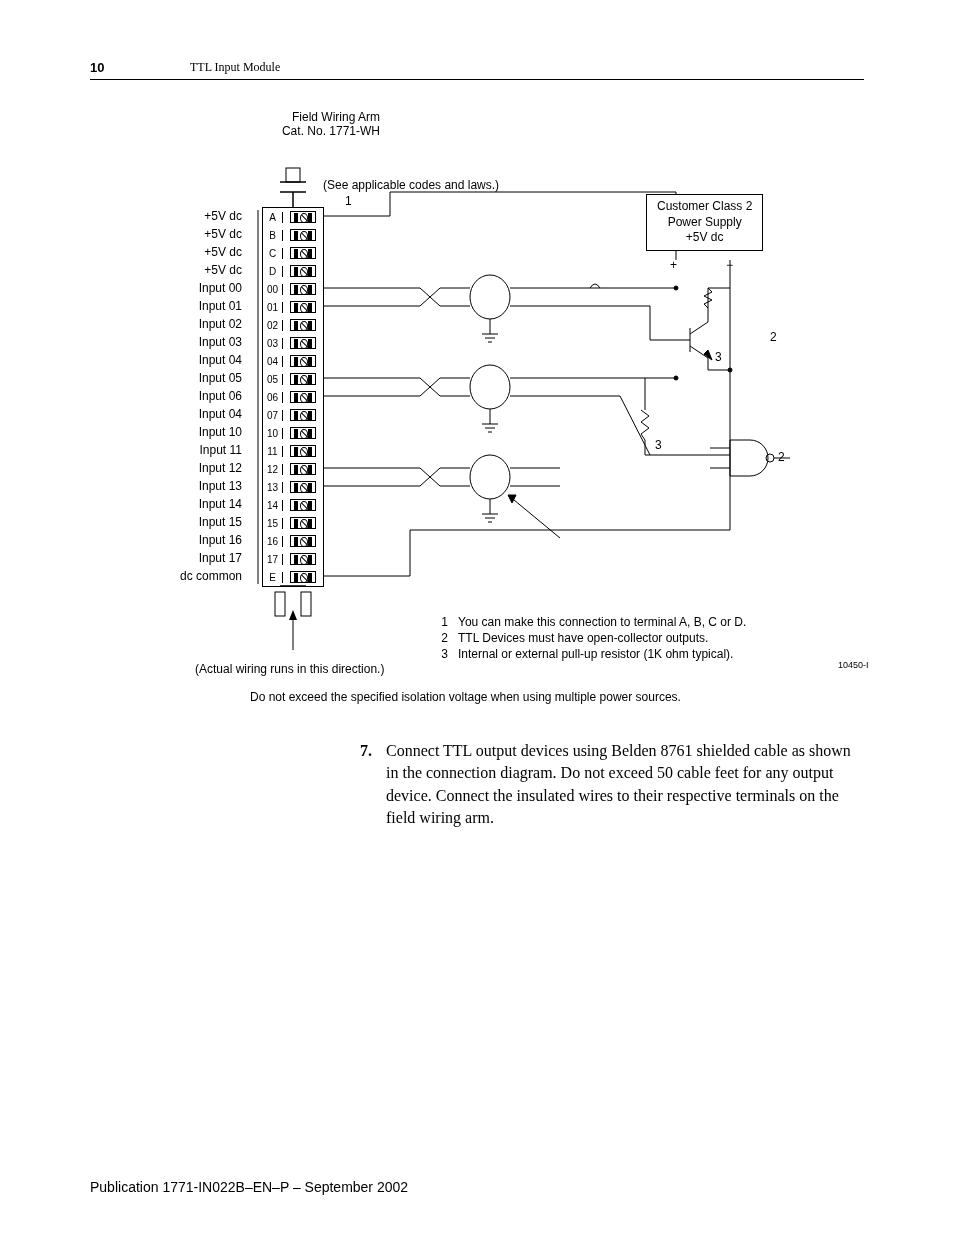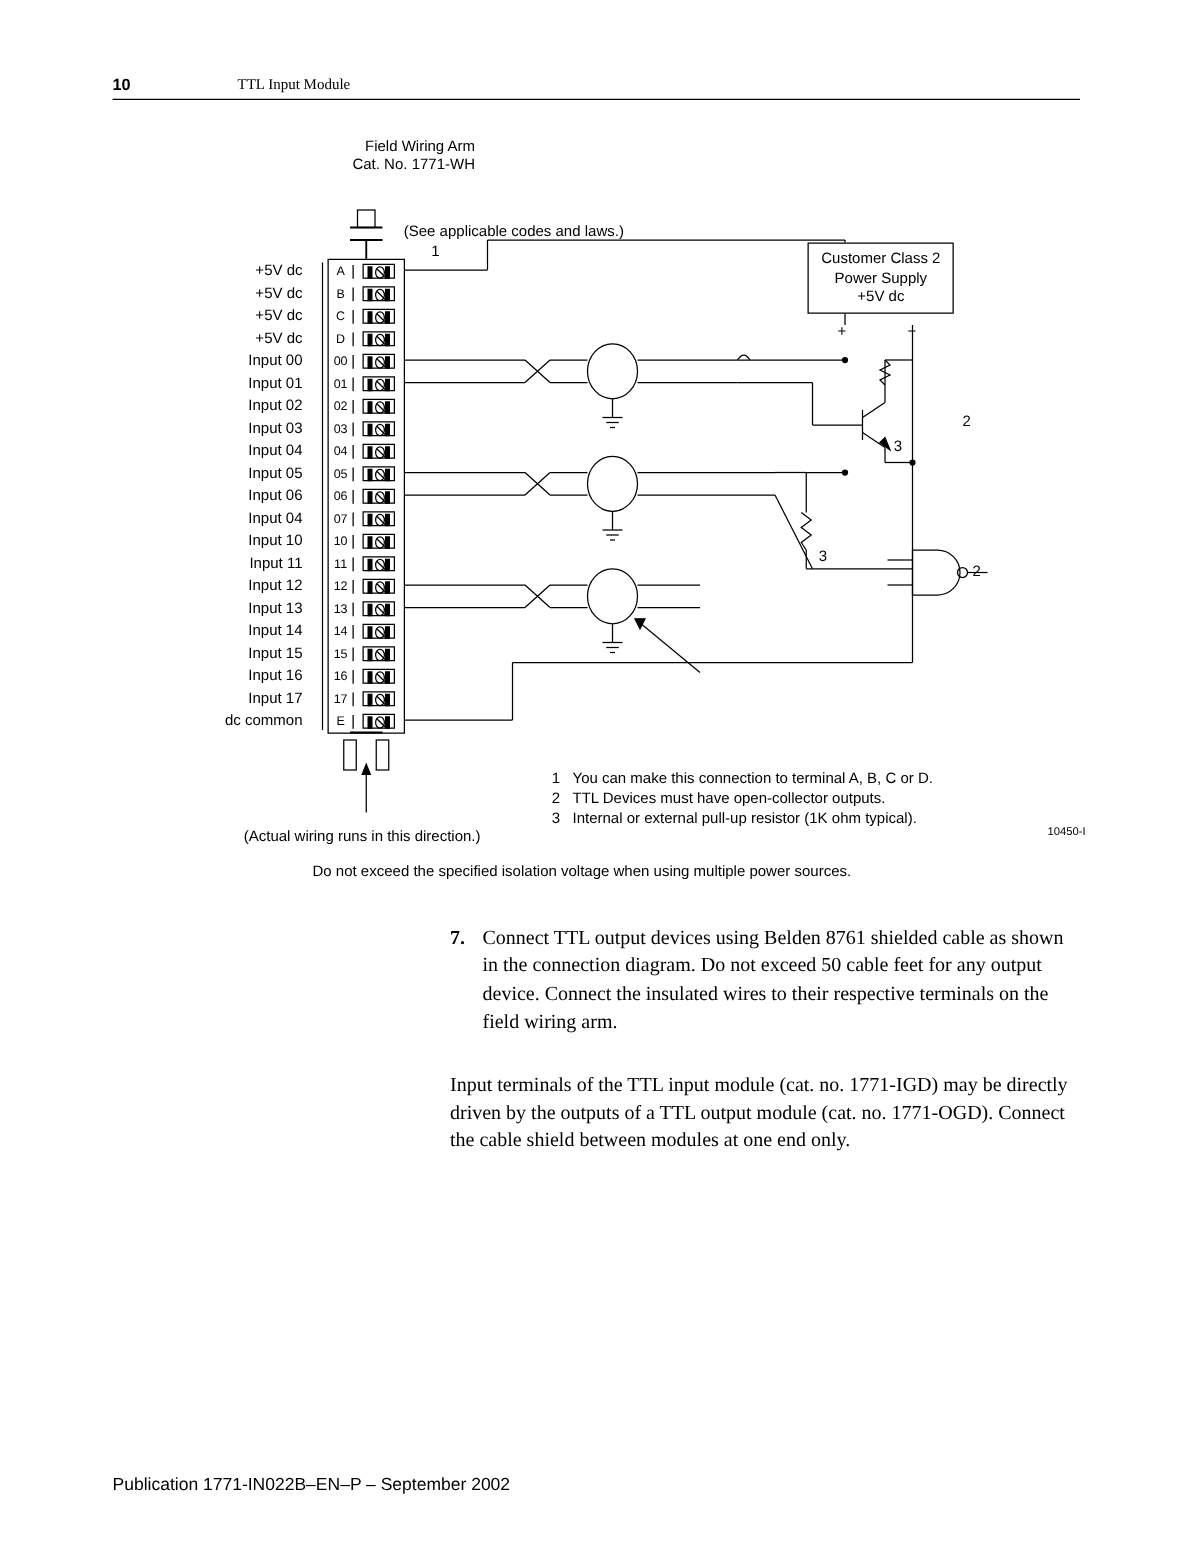--- a/index.html
+++ b/index.html
@@ -454,16 +454,15 @@
 
   <div class="fig-label" style="left:160px; top:580px; font-size:12px;">Do not exceed the specified isolation voltage when using multiple power sources.</div>
 </div>
 
 <div class="body-col">
   <div class="step-row">
     <div class="step-num">7.</div>
     <div>Connect TTL output devices using Belden 8761 shielded cable as shown in the connection diagram. Do not exceed 50 cable feet for any output device. Connect the insulated wires to their respective terminals on the field wiring arm.</div>
   </div>
 
-  <div>Input terminals of the TTL input module (cat. no. 1771-IGD) may be directly driven by the outputs of a TTL output module (cat. no. 1771-OGD). Connect the cable shield between modules at one end only.</div>
 </div>
 
 <div class="footer">Publication 1771-IN022B–EN–P – September 2002</div>
 
 </body></html>

